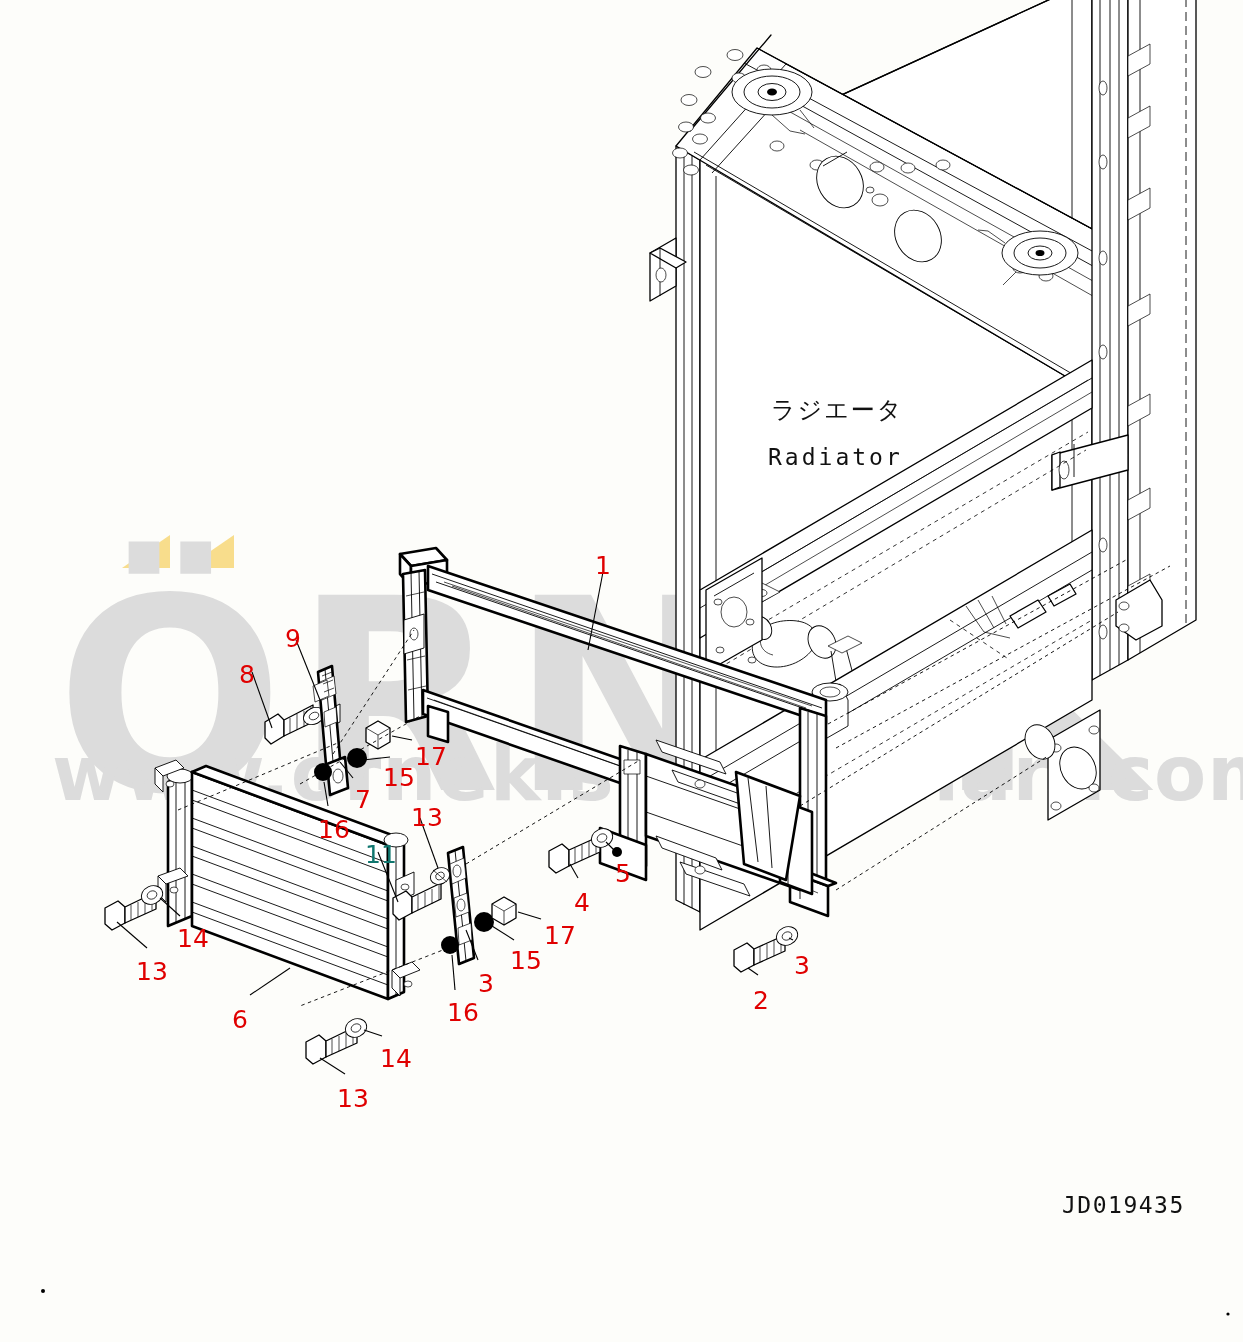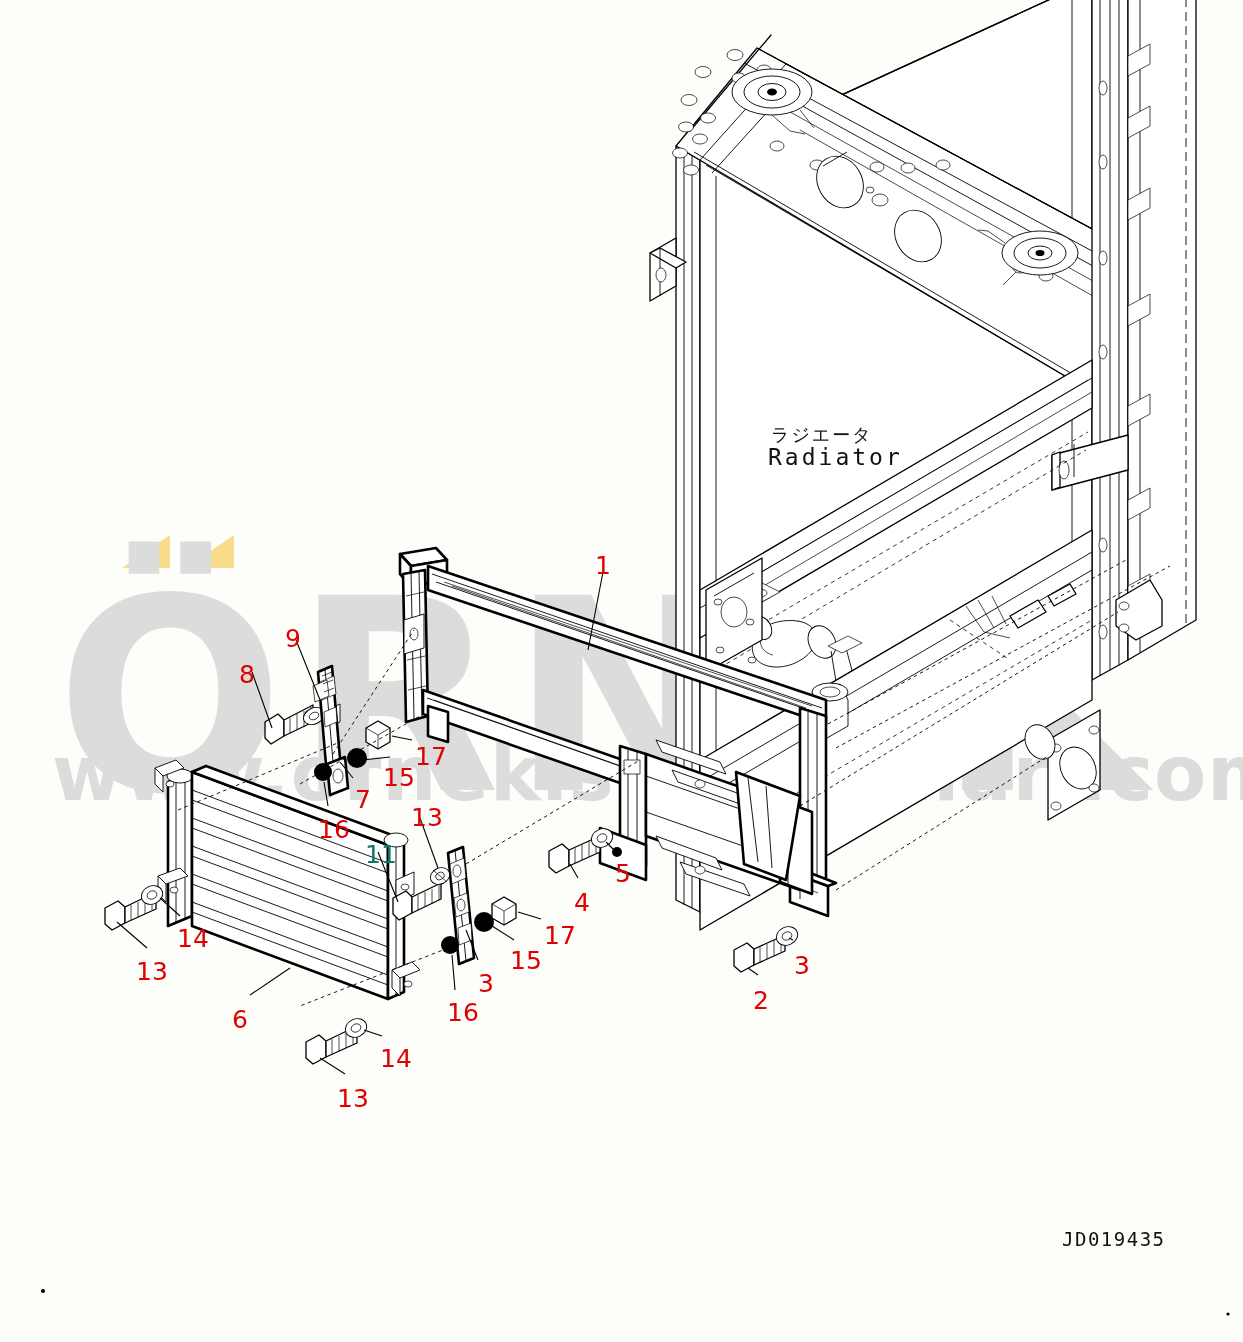--- a/index.html
+++ b/index.html
@@ -20,24 +20,24 @@
     color:#e00000;
     font-family:"DejaVu Sans", sans-serif;
     font-size:25px;
     font-weight:400;
     line-height:1;
     white-space:nowrap;
     user-select:none;
   }
   #drawing-no{
     position:absolute;
-    left:1062px;top:1228px;
+    left:1062px;top:1192px;
     color:#111;
     font-family:"DejaVu Sans Mono", monospace;
-    font-size:19px;
+    font-size:23px;
     letter-spacing:1.5px;
     white-space:nowrap;
   }
 </style>
 </head>
 <body>
 
 <div id="stage">
 
   <svg class="layer" id="wm" viewBox="0 0 1243 1342">
@@ -561,21 +561,21 @@
       <path class="leadd" d="M800 806 L1118 612"></path>
       <path class="leadd" d="M836 748 L1170 566"></path>
     </g>
 
     <circle class="blk" cx="43" cy="1291" r="2"></circle>
     <circle class="blk" cx="1228" cy="1314" r="1.6"></circle>
   </svg>
 
   <div id="labels" class="layer">
 
-    <div style="position:absolute;left:771px;top:394px;font-size:18px;color:#111;letter-spacing:2px;white-space:nowrap;margin-top:29px;">ラジエータ</div>
+    <div style="position:absolute;left:771px;top:394px;font-size:24px;color:#111;letter-spacing:2px;white-space:nowrap;">ラジエータ</div>
     <div style="position:absolute;left:768px;top:444px;font-size:23px;color:#111;letter-spacing:3px;white-space:nowrap;">Radiator</div>
 
     <div id="drawing-no">JD019435</div>
 
     <div id="callout-host">
         <div class="callout" style="left: 595px; top: 553px; color: rgb(224, 0, 0);">1</div>
         <div class="callout" style="left: 753px; top: 988px; color: rgb(224, 0, 0);">2</div>
         <div class="callout" style="left: 794px; top: 953px; color: rgb(224, 0, 0);">3</div>
         <div class="callout" style="left: 574px; top: 890px; color: rgb(224, 0, 0);">4</div>
         <div class="callout" style="left: 615px; top: 861px; color: rgb(224, 0, 0);">5</div>

